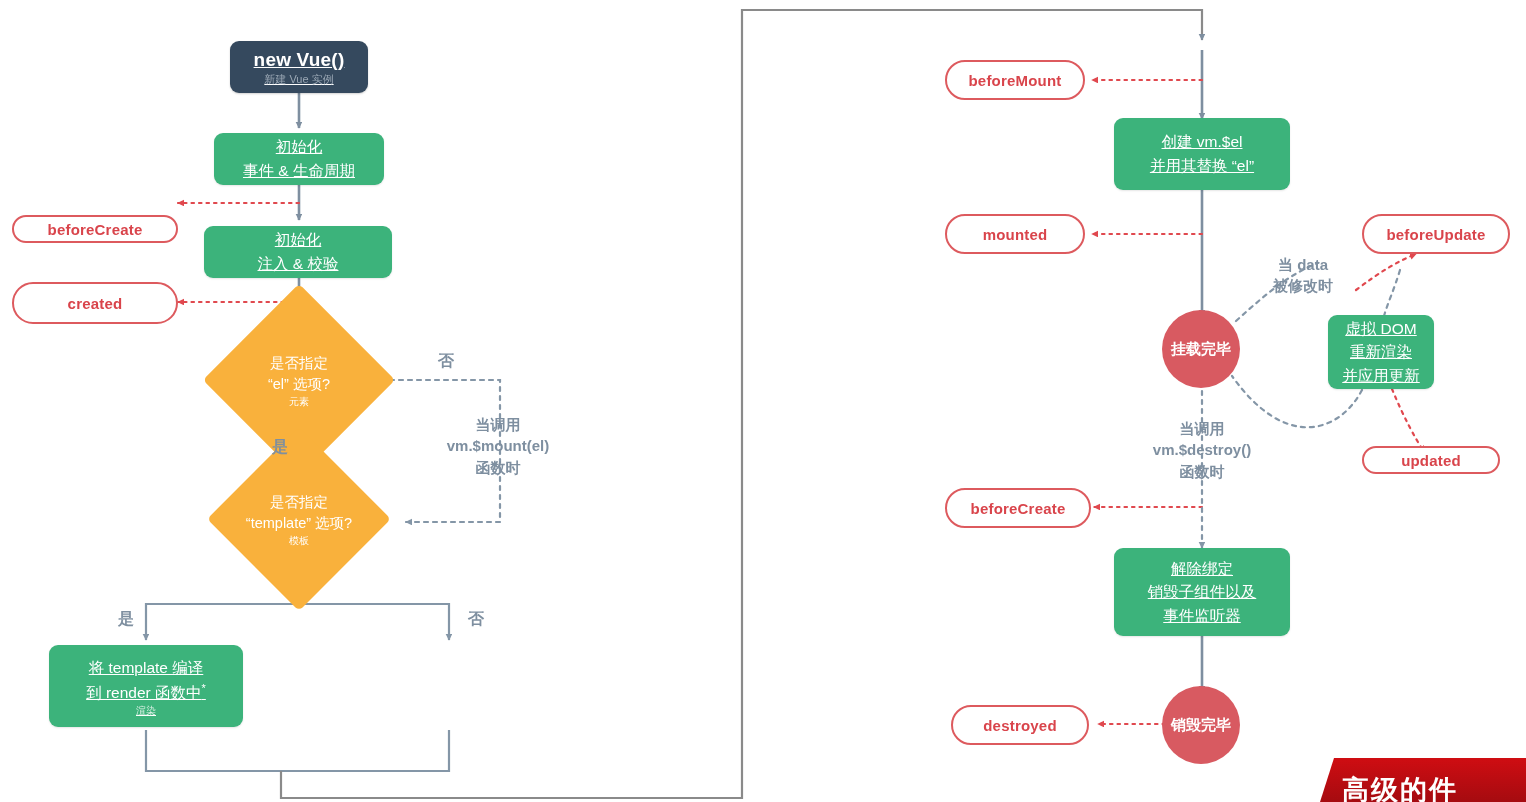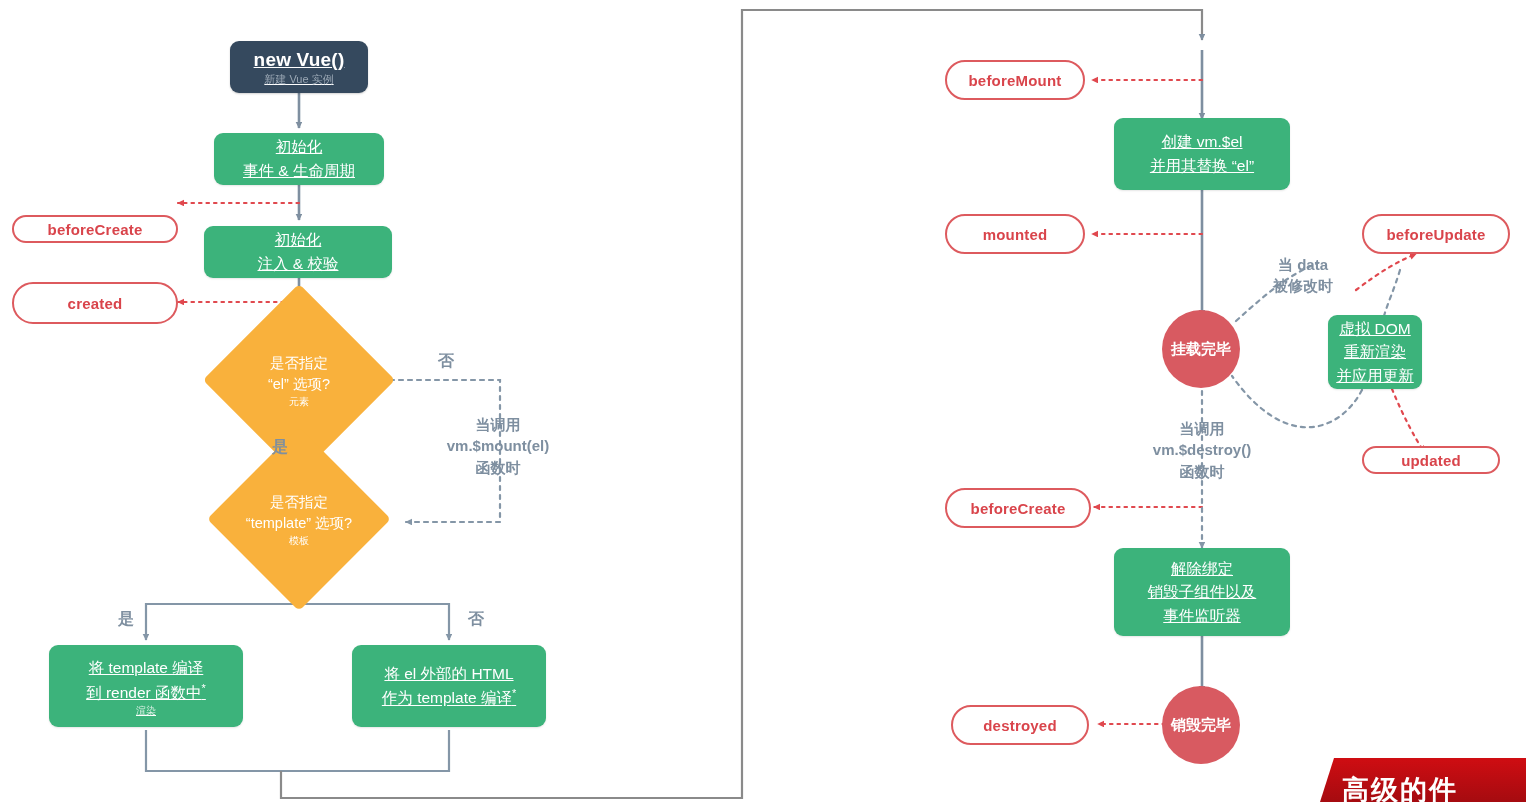--- a/index.html
+++ b/index.html
@@ -269,41 +269,35 @@
   <div class="anno yn" style="left:458px;top:608px;width:36px;">否</div>
 
   <div class="node n-green" style="left:49px;top:645px;width:194px;height:82px;">
     <div class="line">将 template 编译</div>
     <div class="line">
       <span>到 render 函数中</span><span class="star">*</span>
     </div>
     <div class="sub">渲染</div>
   </div>
 
-  <div class="node n-green" style="left:352px;top:645px;width:194px;height:82px;">
-    <div class="line">将 el 外部的 HTML</div>
-    <div class="line">
-      <span>作为 template 编译</span><span class="star">*</span>
-    </div>
-  </div>
 
   <div class="n-hook" style="left:945px;top:60px;width:140px;height:40px;">beforeMount</div>
 
   <div class="node n-green" style="left:1114px;top:118px;width:176px;height:72px;">
     <div class="line">创建  vm.$el</div>
     <div class="line">并用其替换 “el”</div>
   </div>
 
   <div class="n-hook" style="left:945px;top:214px;width:140px;height:40px;">mounted</div>
 
   <div class="n-hook" style="left:1362px;top:214px;width:148px;height:40px;">beforeUpdate</div>
 
   <div class="n-circle" style="left:1162px;top:310px;width:78px;height:78px;font-family:Liberation Mono, monospace;">挂载完毕</div>
 
-  <div class="node n-green" style="left:1328px;top:315px;width:94px;height:74px;">
+  <div class="node n-green" style="left:1328px;top:315px;width:106px;height:74px;">
     <div class="line">虚拟 DOM</div>
     <div class="line">重新渲染</div>
     <div class="line">并应用更新</div>
   </div>
 
   <div class="n-hook" style="left:1362px;top:446px;width:138px;height:28px;text-align:center;">updated</div>
 
   <div class="anno sm" style="left:1244px;top:254px;width:118px;">当 data
 被修改时</div>
 

